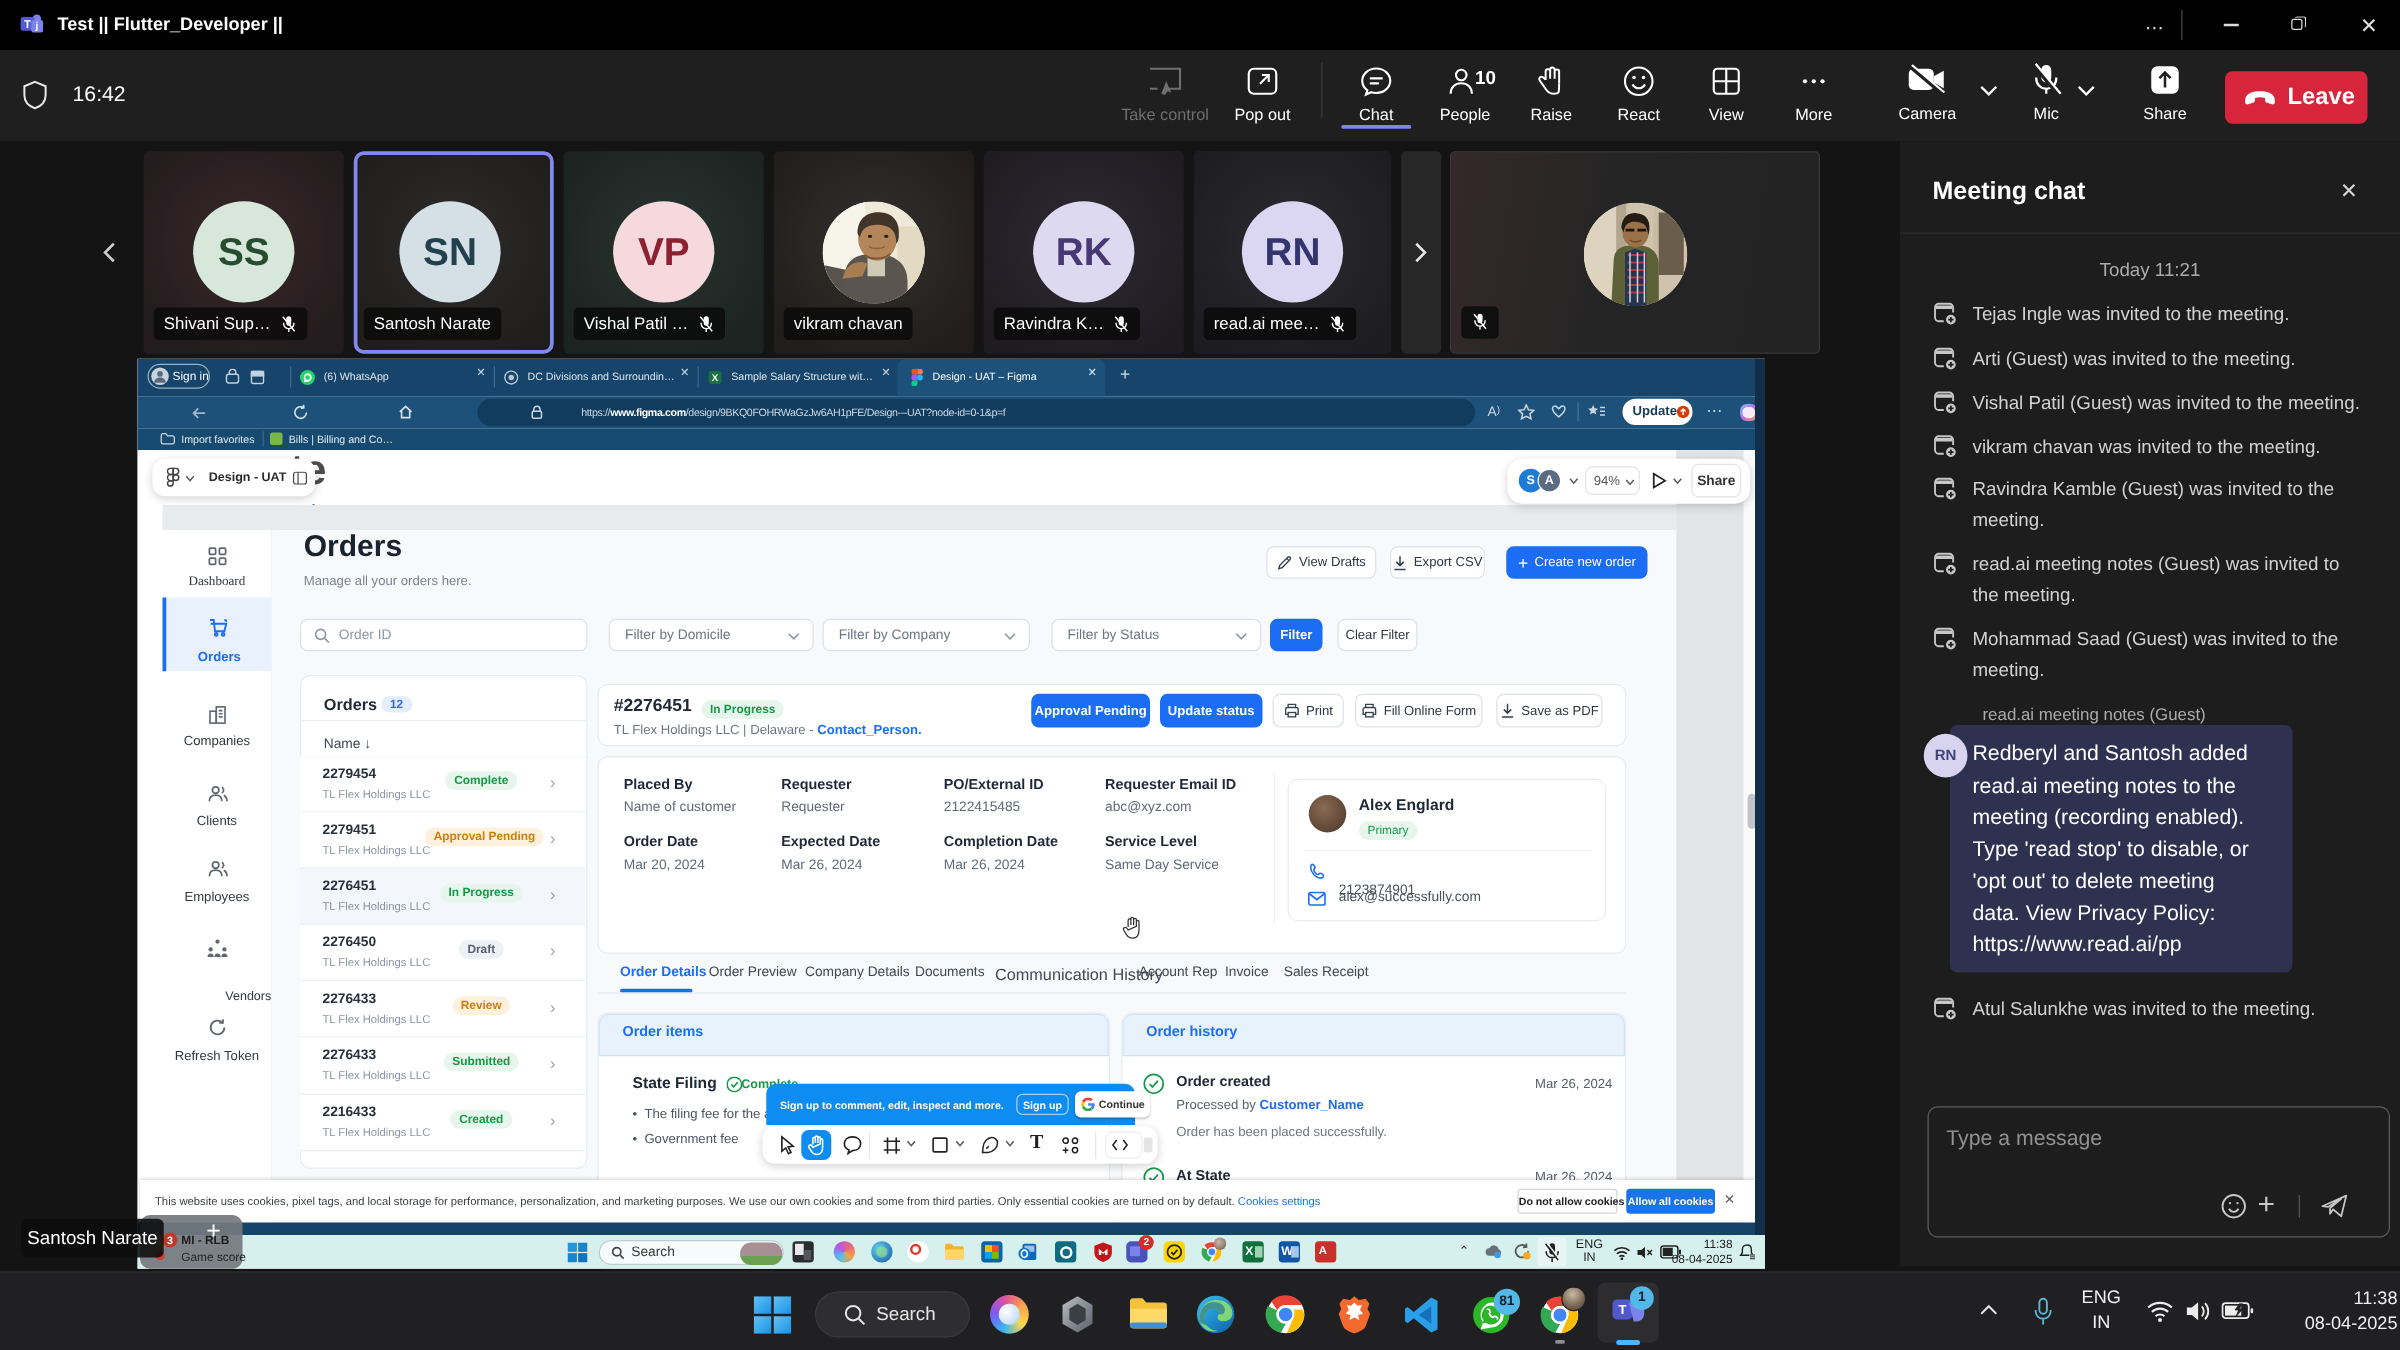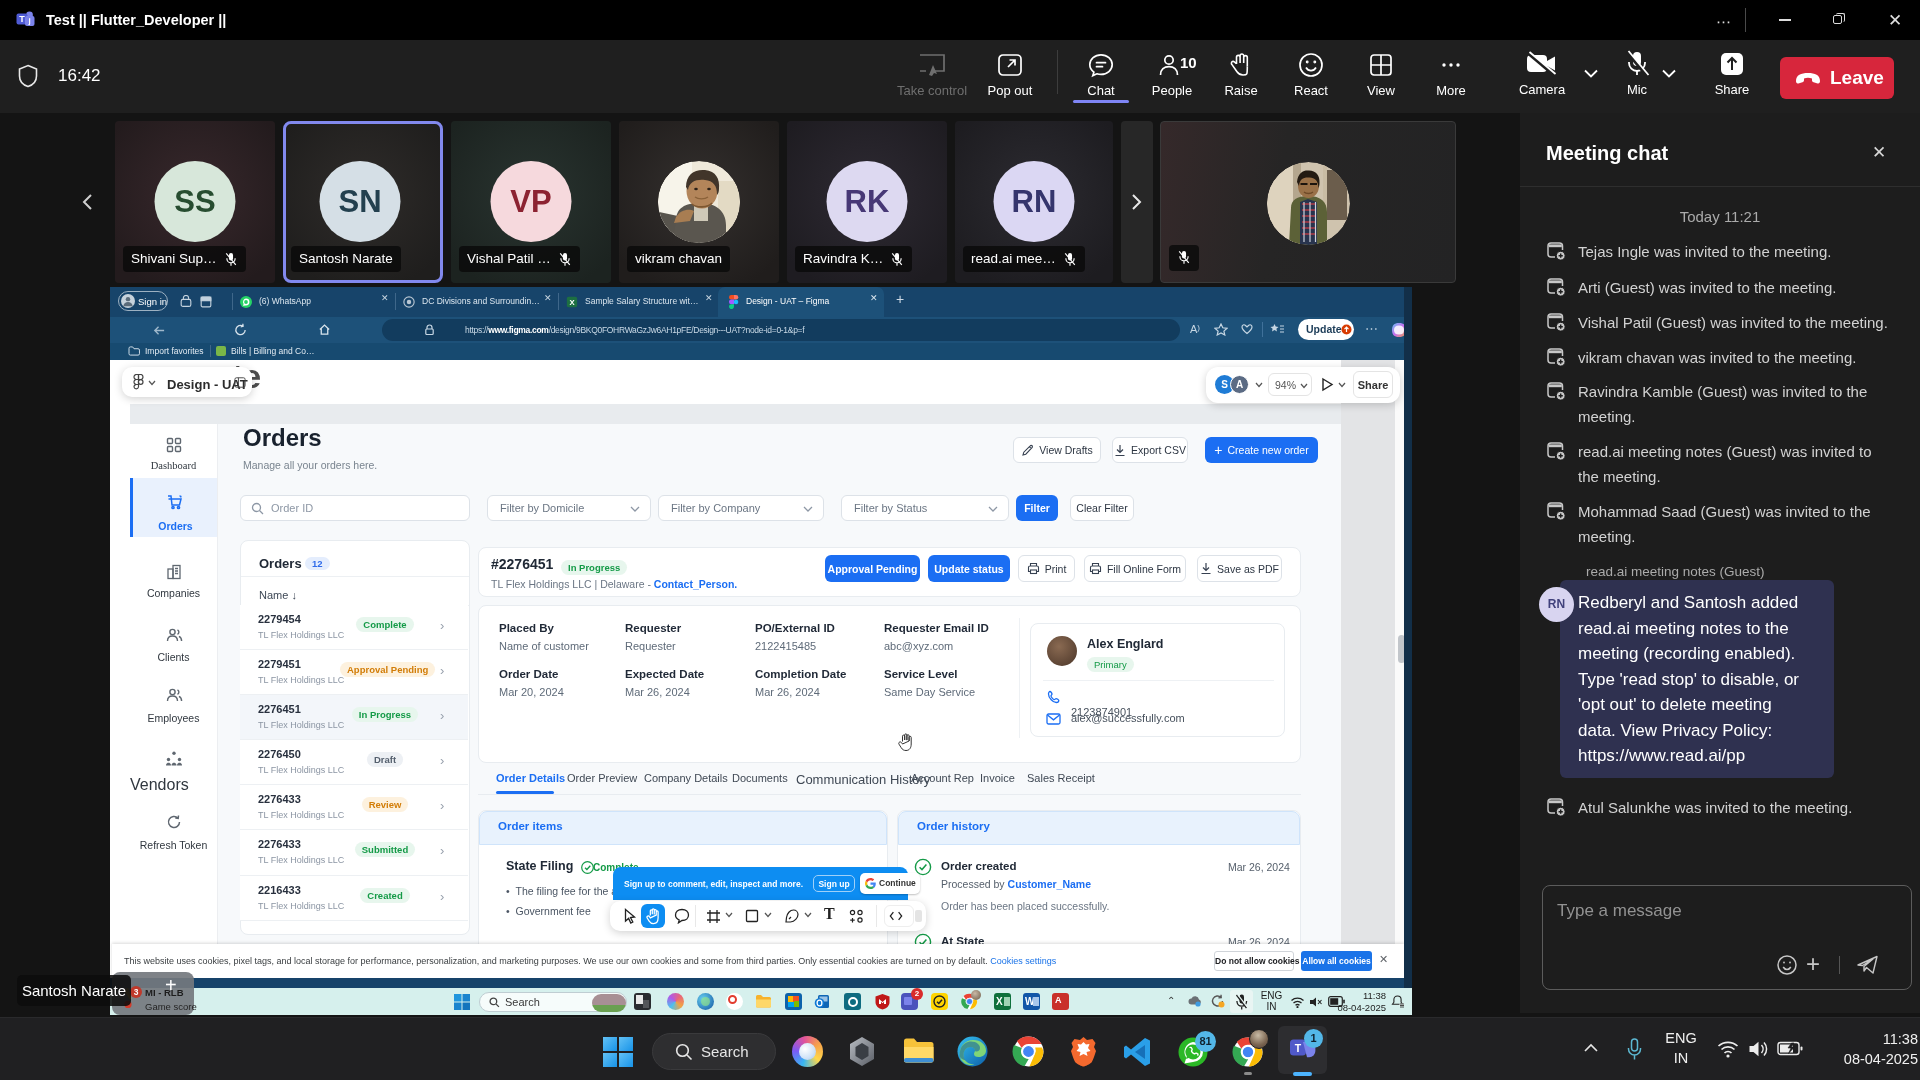--- a/index.html
+++ b/index.html
@@ -492,21 +492,21 @@
         <svg class="abs" style="left:35px;top:326px;" width="18" height="17" viewBox="0 0 18 17">
             <g fill="#5f6770">
               <circle cx="9" cy="3.2" r="1.7"></circle>
               <circle cx="3.5" cy="9.5" r="1.7"></circle>
               <circle cx="14.5" cy="9.5" r="1.7"></circle>
               <path d="M6.5 15.5 c0-1.8 1.1-2.7 2.5-2.7 c1.4 0 2.5 0.9 2.5 2.7Z"></path>
               <path d="M1 15.5 c0-1.8 1.1-2.7 2.5-2.7 c1.4 0 2.5 0.9 2.5 2.7Z"></path>
               <path d="M12 15.5 c0-1.8 1.1-2.7 2.5-2.7 c1.4 0 2.5 0.9 2.5 2.7Z"></path>
             </g>
           </svg>
-        <div class="abs" style="left:0;top:352px;width:87px;text-align:left;font-size:16px;color:#30373f;">Vendors</div>
+        <div class="abs" style="left:0;top:368px;width:87px;text-align:right;font-size:10px;color:#30373f;">Vendors</div>
         <svg class="abs" style="left:36px;top:390px;" width="16" height="16" viewBox="0 0 16 16">
             <path d="M13.5 8 a5.5 5.5 0 1 1 -1.6-3.9 M12.5 1.5 L12.2 4.4 L9.3 4.1" fill="none" stroke="#5f6770" stroke-width="1.5"></path>
           </svg>
         <div class="abs" style="left:0;top:415px;width:87px;text-align:center;font-size:10.5px;color:#30373f;">Refresh Token</div>
       </div>
 
       <div class="abs" style="left:108px;top:64px;width:1123px;height:569px;background:#f7f9fb;"></div>
 
       <div class="abs" style="left:133px;top:64px;font-size:24px;font-weight:700;color:#19222e;">Orders</div>
       <div class="abs" style="left:133px;top:99px;font-size:10.5px;color:#79848f;">Manage all your orders here.</div>
@@ -796,21 +796,21 @@
               <path d="M1 3 a2.5 2.5 0 0 1 2.5-2.5 H5.5 V5.5 H3.5 A2.5 2.5 0 0 1 1 3Z"></path>
               <path d="M5.5 0.5 H7.5 a2.5 2.5 0 0 1 0 5 H5.5Z"></path>
               <path d="M1 8 a2.5 2.5 0 0 1 2.5-2.5 H5.5 V10.5 H3.5 A2.5 2.5 0 0 1 1 8Z"></path>
               <circle cx="7.7" cy="8" r="2.3"></circle>
               <path d="M1 13 a2.5 2.5 0 0 1 2.5-2.5 H5.5 V13 a2.3 2.3 0 0 1-4.5 0Z"></path>
             </g>
           </svg>
         <svg class="abs" style="left:26px;top:13px;" width="8" height="6" viewBox="0 0 8 6">
             <path d="M1 1 L4 4.5 L7 1" fill="none" stroke="#555" stroke-width="1.2"></path>
           </svg>
-        <div class="abs" style="left:45px;top:10px;font-size:13px;font-weight:700;color:#2c2c2c;">Design - UAT</div>
+        <div class="abs" style="left:45px;top:10px;font-size:10px;font-weight:700;color:#2c2c2c;">Design - UAT</div>
         <svg class="abs" style="left:112px;top:10px;" width="12" height="11" viewBox="0 0 15 14">
             <g fill="none" stroke="#444" stroke-width="1.2">
               <rect x="1" y="1" width="13" height="12" rx="2"></rect>
               <path d="M5.5 1 V13"></path>
             </g>
           </svg>
       </div>
 
       <div class="abs" style="left:1096px;top:7px;width:194px;height:36px;background:#fff;border-radius:12px;box-shadow:0 2px 8px rgba(0,0,0,.18);">
         <div class="abs" style="left:9px;top:8px;width:19px;height:19px;border-radius:50%;background:#1f7cd6;color:#fff;font-size:10px;font-weight:700;text-align:center;line-height:19px;z-index:2;">S</div>

